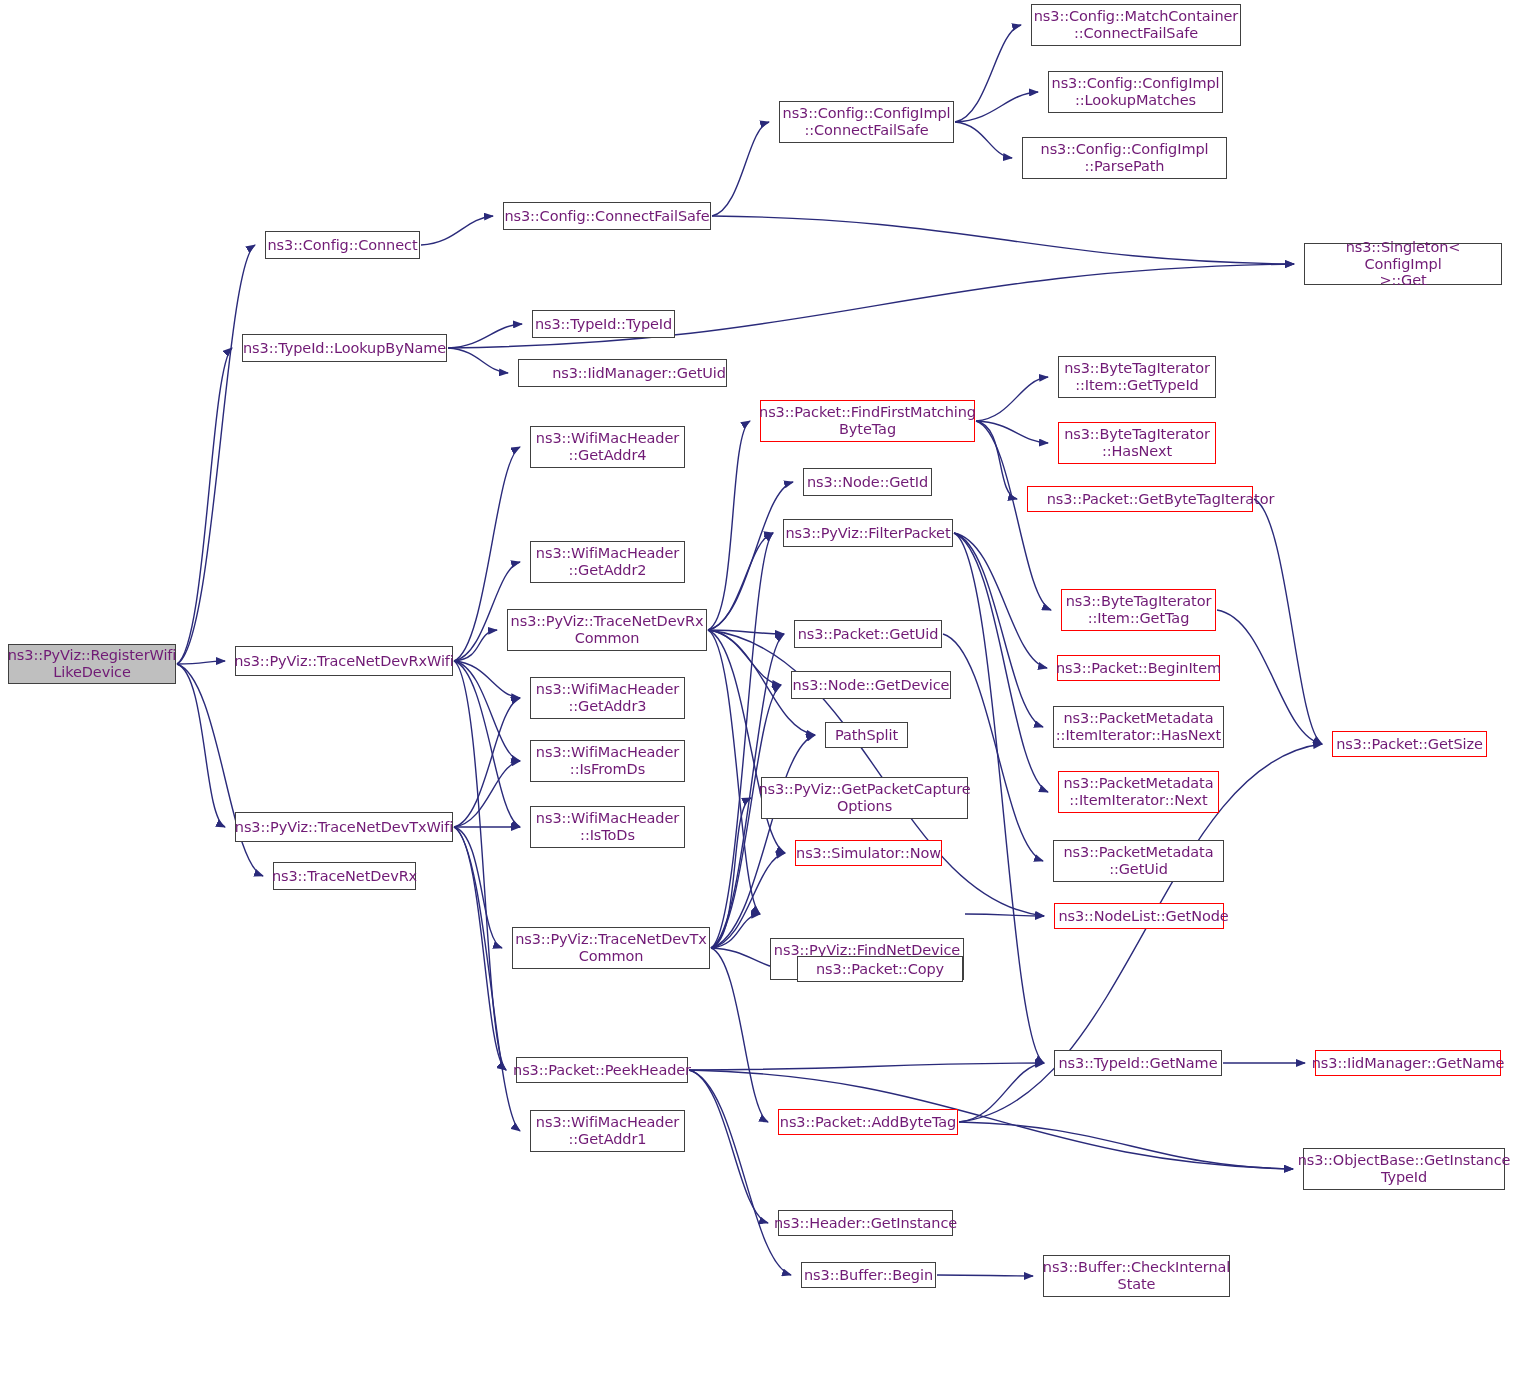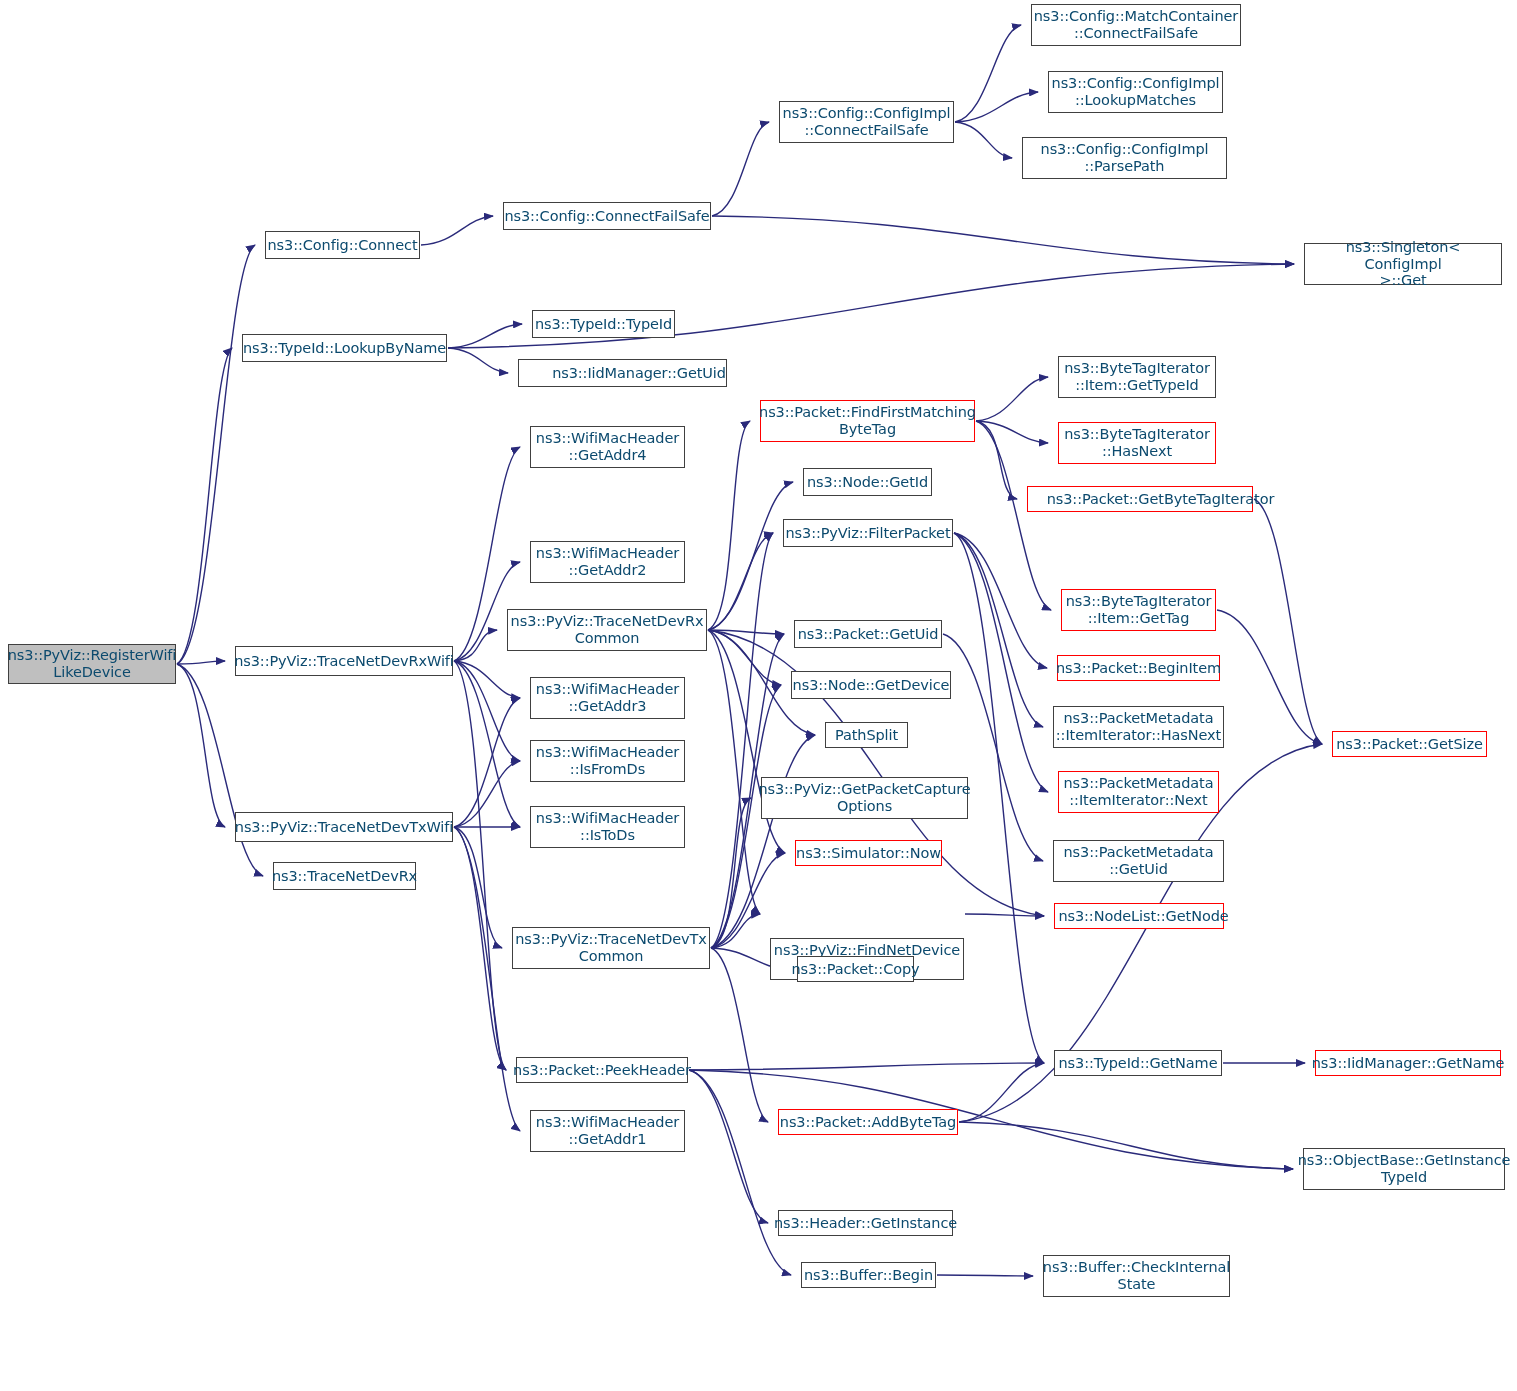--- a/index.html
+++ b/index.html
@@ -25,21 +25,21 @@
   }
   .node {
     position: absolute;
     box-sizing: border-box;
     display: flex;
     align-items: center;
     justify-content: center;
     text-align: center;
     background: #ffffff;
     border: 1px solid #404040;
-    color: #0c4a6e;
+    color: #701a75;
     font-size: 14.5px;
     line-height: 1.15;
     letter-spacing: -0.1px;
     padding: 1px 3px;
     white-space: pre-line;
     z-index: 2;
   }
   .node.red {
     border: 1px solid #ff0000;
   }
@@ -167,21 +167,21 @@
       <div class="node" style="left: 803px; top: 468px; width: 129px; height: 28px;">ns3::Node::GetId</div>
       <div class="node" style="left: 783px; top: 519px; width: 170px; height: 28px;">ns3::PyViz::FilterPacket</div>
       <div class="node" style="left: 794px; top: 620px; width: 148px; height: 28px;">ns3::Packet::GetUid</div>
       <div class="node" style="left: 791px; top: 671px; width: 160px; height: 28px;">ns3::Node::GetDevice</div>
       <div class="node" style="left: 825px; top: 722px; width: 83px; height: 26px;">PathSplit</div>
       <div class="node" style="left: 761px; top: 777px; width: 207px; height: 42px;">ns3::PyViz::GetPacketCapture
 Options</div>
       <div class="node red" style="left: 795px; top: 840px; width: 147px; height: 26px;">ns3::Simulator::Now</div>
       <div class="node" style="left: 770px; top: 893px; width: 194px; height: 42px; margin-top: 45px;">ns3::PyViz::FindNetDevice
 Statistics</div>
-      <div class="node" style="left: 797px; top: 956px; width: 117px; height: 26px;">ns3::Packet::Copy</div>
+      <div class="node" style="left: 797px; top: 956px; width: 166px; height: 26px;">ns3::Packet::Copy</div>
       <div class="node" style="left: 1058px; top: 356px; width: 158px; height: 42px;">ns3::ByteTagIterator
 ::Item::GetTypeId</div>
       <div class="node red" style="left: 1058px; top: 422px; width: 158px; height: 42px;">ns3::ByteTagIterator
 ::HasNext</div>
       <div class="node red" style="left: 1027px; top: 486px; width: 226px; height: 26px; padding-left: 44px;">ns3::Packet::GetByteTagIterator</div>
       <div class="node red" style="left: 1061px; top: 589px; width: 155px; height: 42px;">ns3::ByteTagIterator
 ::Item::GetTag</div>
       <div class="node red" style="left: 1057px; top: 655px; width: 163px; height: 26px;">ns3::Packet::BeginItem</div>
       <div class="node" style="left: 1053px; top: 706px; width: 171px; height: 42px;">ns3::PacketMetadata
 ::ItemIterator::HasNext</div>

